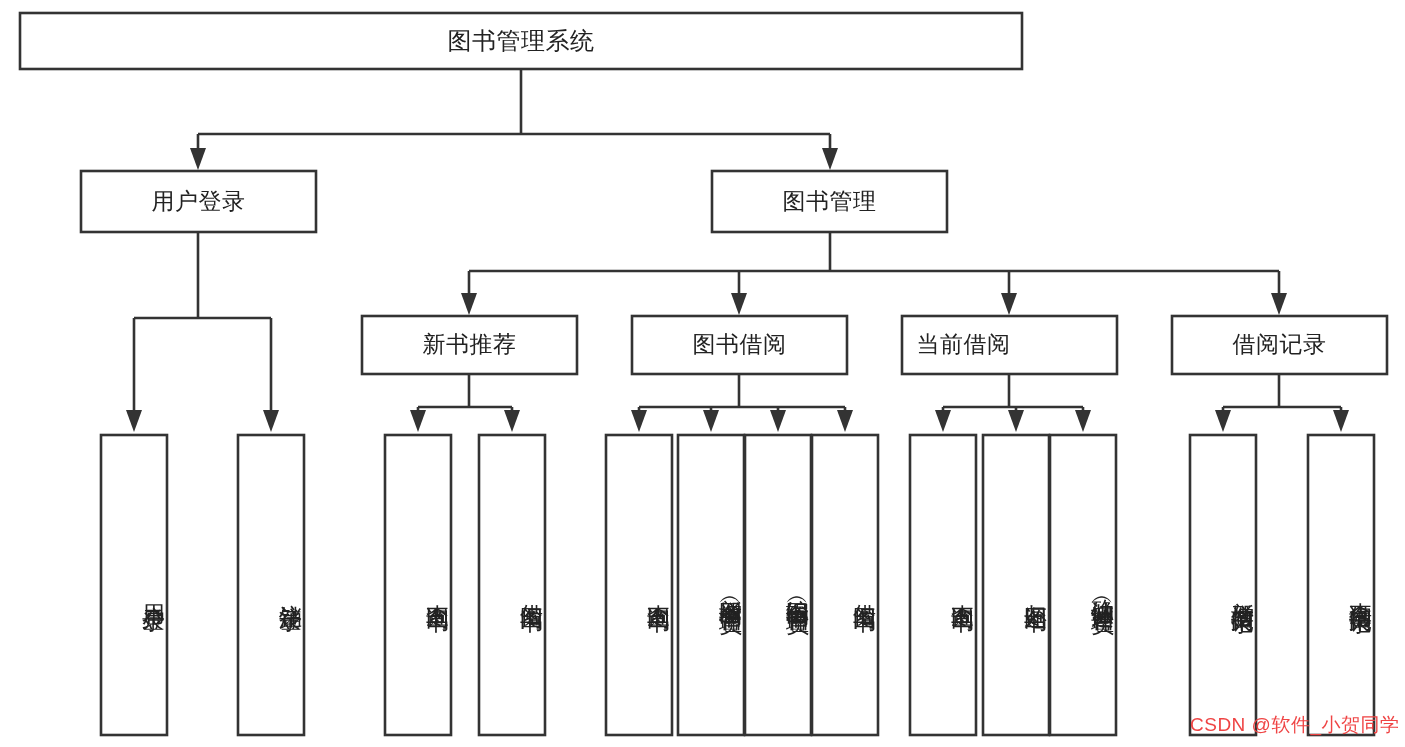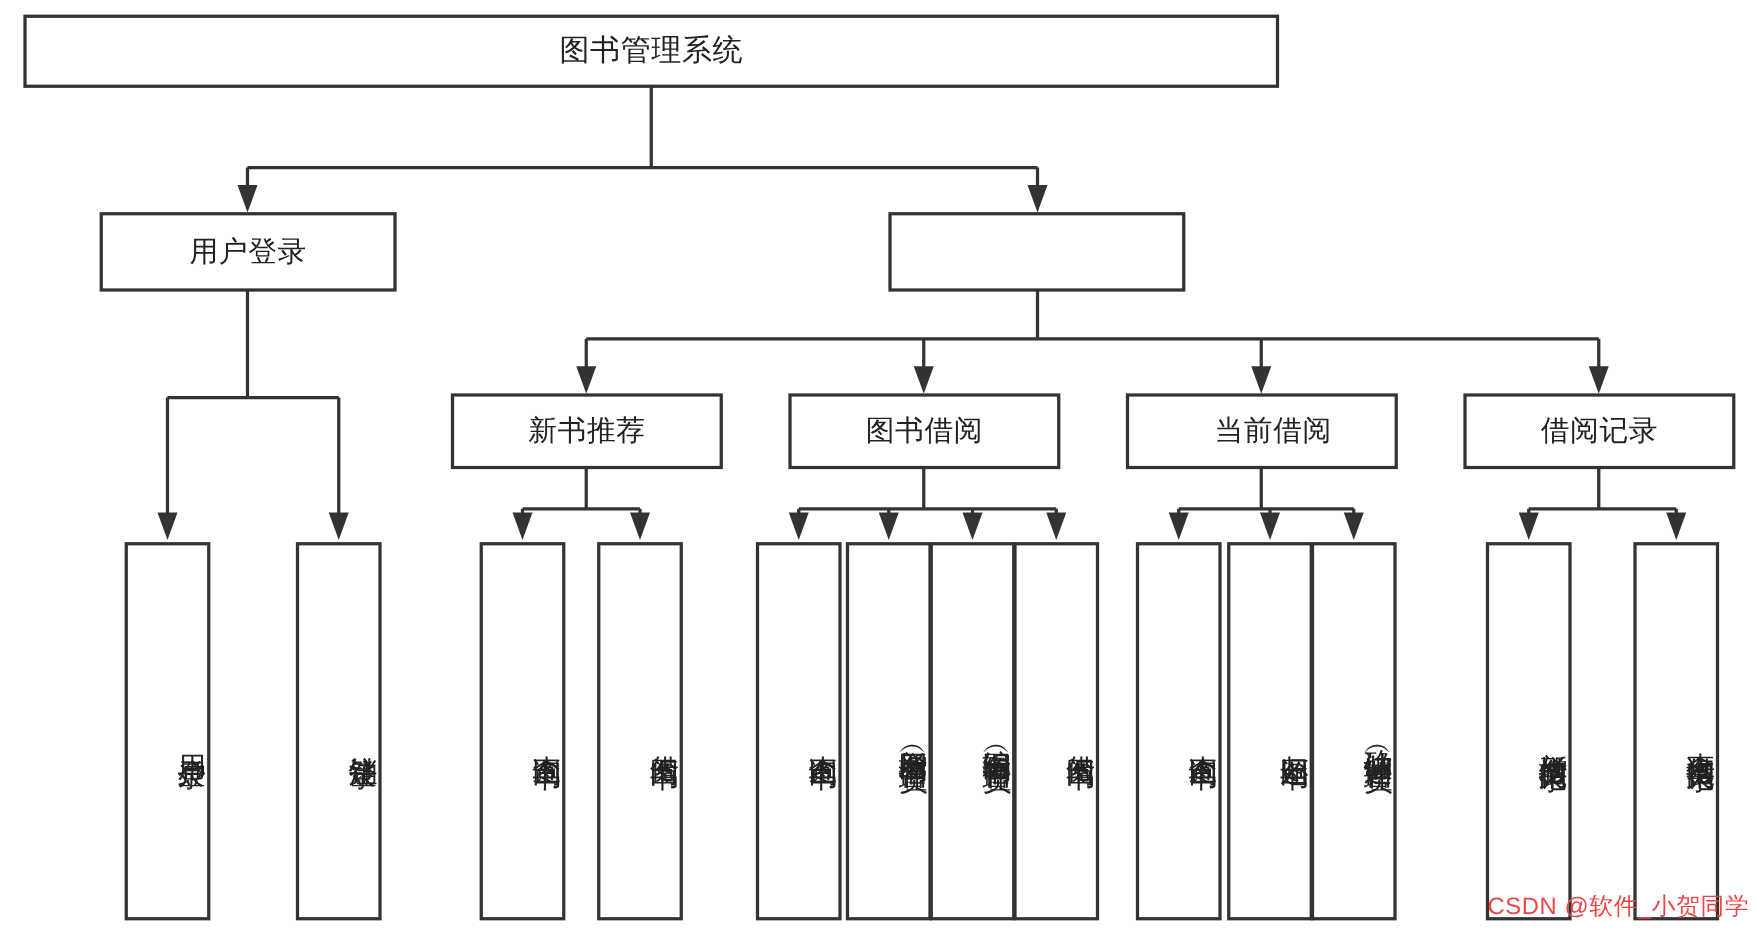--- a/index.html
+++ b/index.html
@@ -170,24 +170,25 @@
       <rect class="node-rect" x="983" y="435" width="66" height="300"></rect>
       <rect class="node-rect" x="1050" y="435" width="66" height="300"></rect>
       <rect class="node-rect" x="1190" y="435" width="66" height="300"></rect>
       <rect class="node-rect" x="1308" y="435" width="66" height="300"></rect>
     </g>
   </svg>
 
   <div class="node-label label-h label-root" style="left:20px; top:13px; width:1002px; height:56px;">图书管理系统</div>
 
   <div class="node-label label-h" style="left:81px; top:171px; width:235px; height:61px;">用户登录</div>
+  <div class="node-label label-h" style="left:712px; top:171px; width:235px; height:61px;">图书管理</div>
 
   <div class="node-label label-h" style="left:362px; top:316px; width:215px; height:58px;border-radius:16px;">新书推荐</div>
   <div class="node-label label-h" style="left:632px; top:316px; width:215px; height:58px;">图书借阅</div>
-  <div class="node-label label-h" style="left:927px; top:316px; width:183px; height:58px;">当前借阅</div>
+  <div class="node-label label-h" style="left:872px; top:316px; width:183px; height:58px;">当前借阅</div>
   <div class="node-label label-h" style="left:1172px; top:316px; width:215px; height:58px;">借阅记录</div>
 
   <div class="node-label label-v" style="left:101px; top:435px; width:66px; height:300px;">用户登录</div>
   <div class="node-label label-v" style="left:238px; top:435px; width:66px; height:300px;">注销登录</div>
   <div class="node-label label-v" style="left:385px; top:435px; width:66px; height:300px;">查询图书</div>
   <div class="node-label label-v" style="left:479px; top:435px; width:66px; height:300px;">借阅图书</div>
   <div class="node-label label-v" style="left:606px; top:435px; width:66px; height:300px;">查询图书</div>
   <div class="node-label label-v" style="left:678px; top:435px; width:66px; height:300px;">新增图书（管理员）</div>
   <div class="node-label label-v" style="left:745px; top:435px; width:66px; height:300px;">编辑图书（管理员）</div>
   <div class="node-label label-v" style="left:812px; top:435px; width:66px; height:300px;">借阅图书</div>

